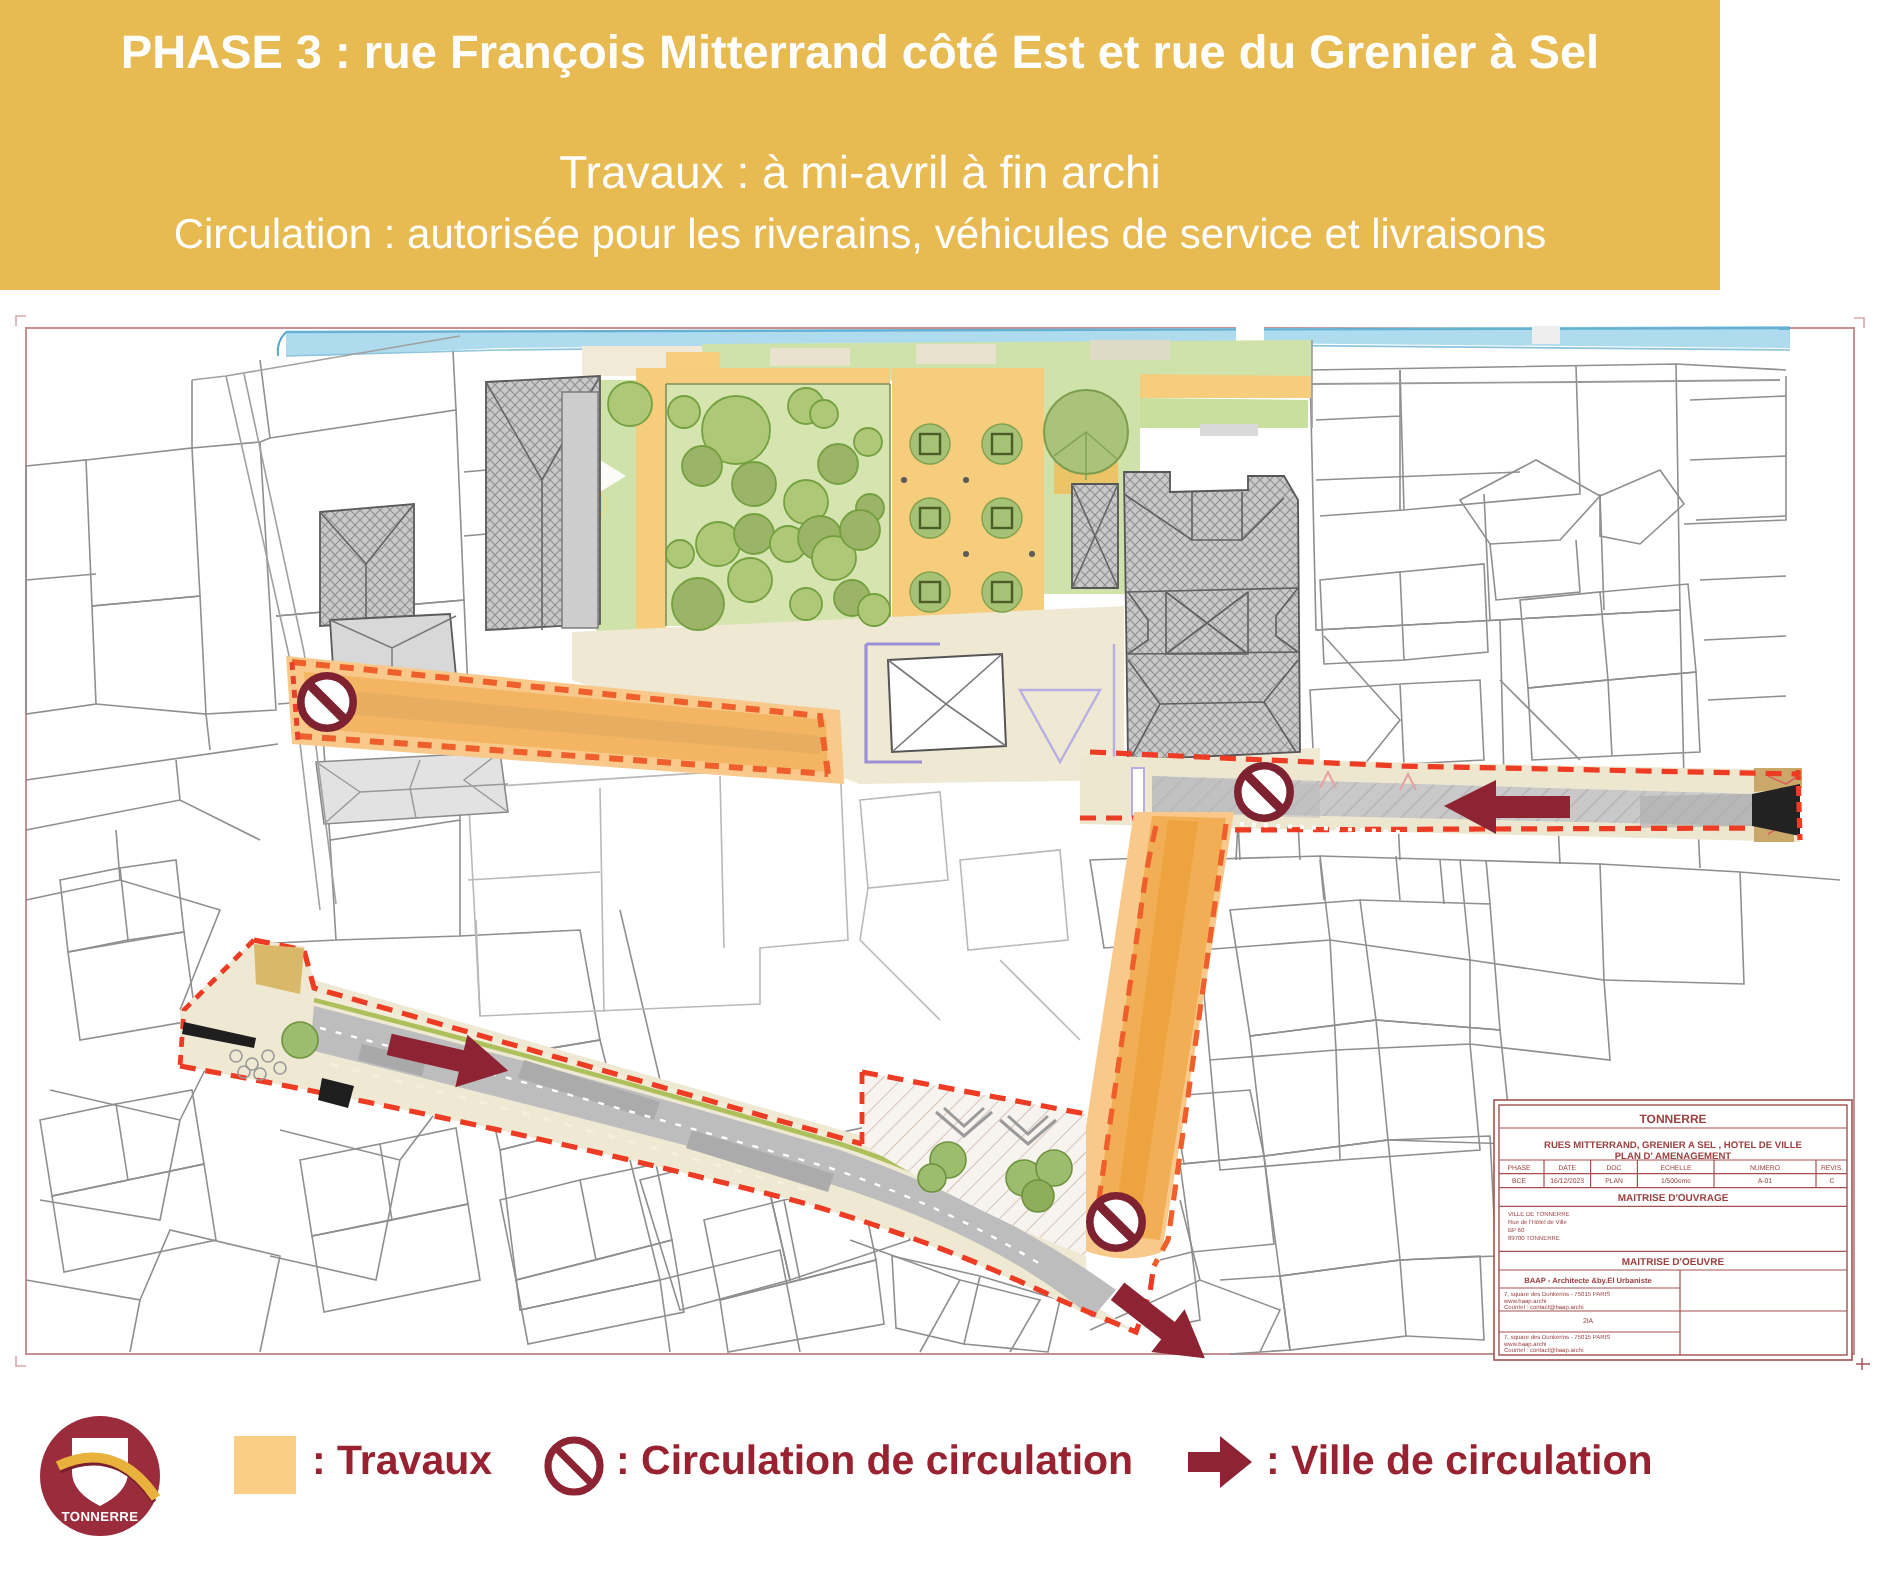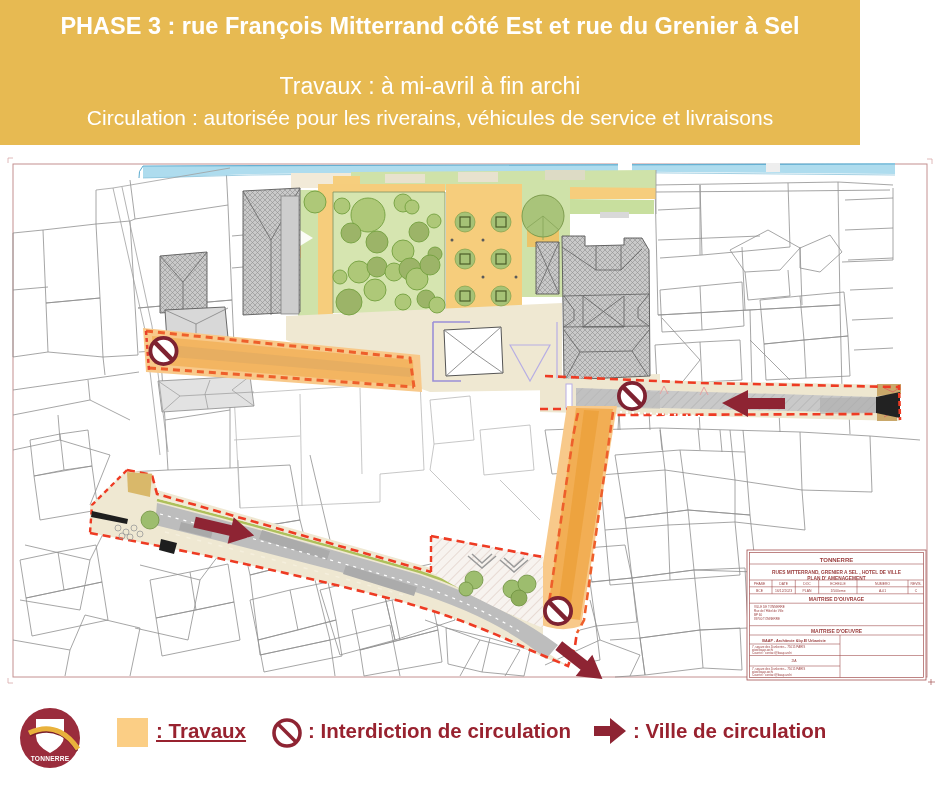--- a/index.html
+++ b/index.html
@@ -451,15 +451,15 @@
   </g>
   <rect x="117" y="718" width="31" height="29" fill="#fbce85"></rect>
   <g id="noentry-leg" transform="translate(287,733)">
     <circle r="13" fill="none" stroke="#8e2433" stroke-width="3.6"></circle>
     <line x1="-9" y1="-9" x2="9" y2="9" stroke="#8e2433" stroke-width="3.6"></line>
   </g>
   <g id="arrow-leg" fill="#8e2433">
     <path d="M594,726 L610,726 L610,718 L626,731 L610,744 L610,736 L594,736 Z"></path>
   </g>
 </svg>
-<div class="ltxt" style="left:156px;top:719px;text-decoration:underline;">: Travaux</div>
-<div class="ltxt" style="left:308px;top:719px;">: Interdiction de circulation</div>
+<div class="ltxt" style="left:156px;top:719px;">: Travaux</div>
+<div class="ltxt" style="left:308px;top:719px;">: Circulation de circulation</div>
 <div class="ltxt" style="left:633px;top:719px;">: Ville de circulation</div>
 
 </body></html>

